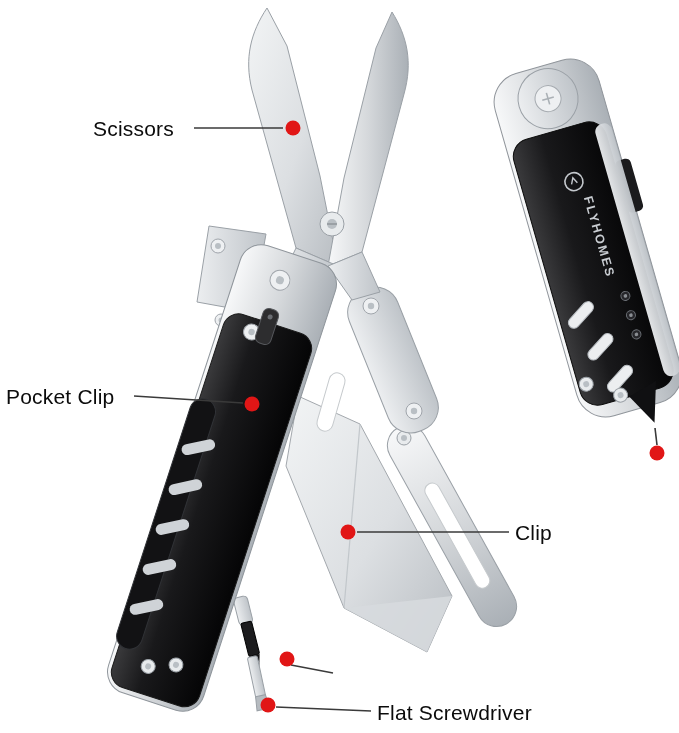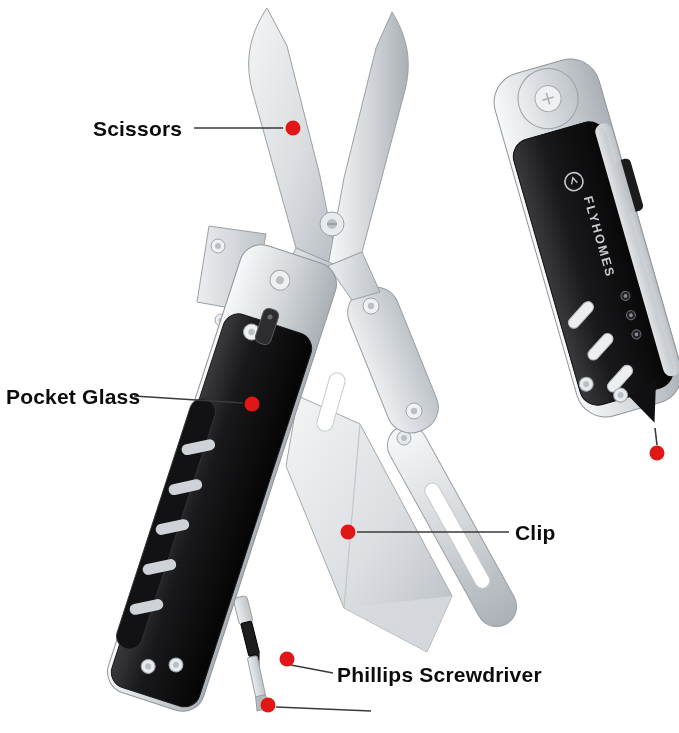--- a/index.html
+++ b/index.html
@@ -7,21 +7,21 @@
   body { font-family:"Liberation Sans", sans-serif; }
   .stage {
     position:relative; width:679px; height:733px;
     background:#ffffff; overflow:hidden;
   }
   svg.layer { position:absolute; left:0; top:0; }
   .illustration { z-index:1; }
   .callout-overlay { z-index:3; pointer-events:none; }
   .callout-label {
     position:absolute; z-index:4;
-    font-weight:700; font-size:21px; line-height:23px;
+    font-weight:400; font-size:21px; line-height:23px;
     color:#0b0b0b; letter-spacing:0.2px; white-space:nowrap;
   }
 </style>
 </head>
 <body>
 
 <div class="stage">
 
   <svg class="layer illustration" width="679" height="733" viewBox="0 0 679 733">
     <defs>
@@ -200,17 +200,17 @@
     <circle cx="348" cy="532" r="7.5" fill="#e11616"></circle>
 
     <line x1="291" y1="665" x2="333" y2="673" stroke-width="1.6" stroke="#3a3a3a"></line>
     <circle cx="287" cy="659" r="7.5" fill="#e11616"></circle>
 
     <line x1="276" y1="707" x2="371" y2="711" stroke-width="1.6" stroke="#3a3a3a"></line>
     <circle cx="268" cy="705" r="7.5" fill="#e11616"></circle>
   </svg>
 
   <div class="callout-label" style="left:93px;  top:117px;">Scissors</div>
-  <div class="callout-label" style="left:6px;   top:385px;">Pocket Glass</div>
+  <div class="callout-label" style="left:6px;   top:385px;">Pocket Clip</div>
   <div class="callout-label" style="left:515px; top:521px;">Clip</div>
-  <div class="callout-label" style="left:337px; top:663px;">Phillips Screwdriver</div>
+  <div class="callout-label" style="left:377px; top:701px;">Flat Screwdriver</div>
 
 </div>
 
 </body></html>

